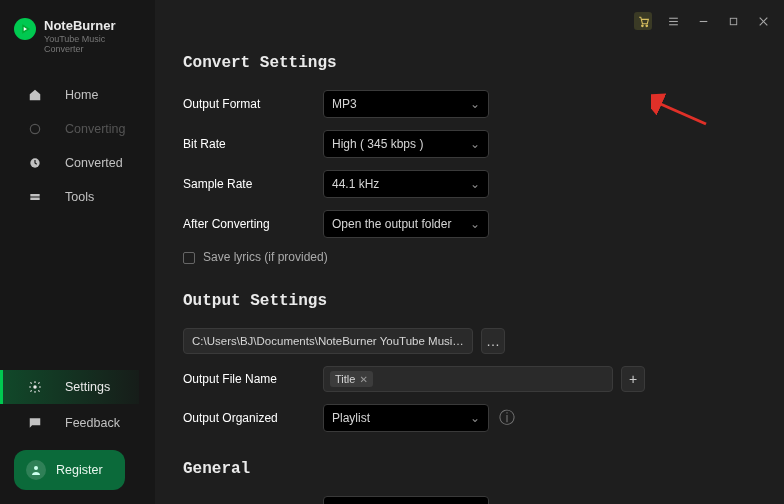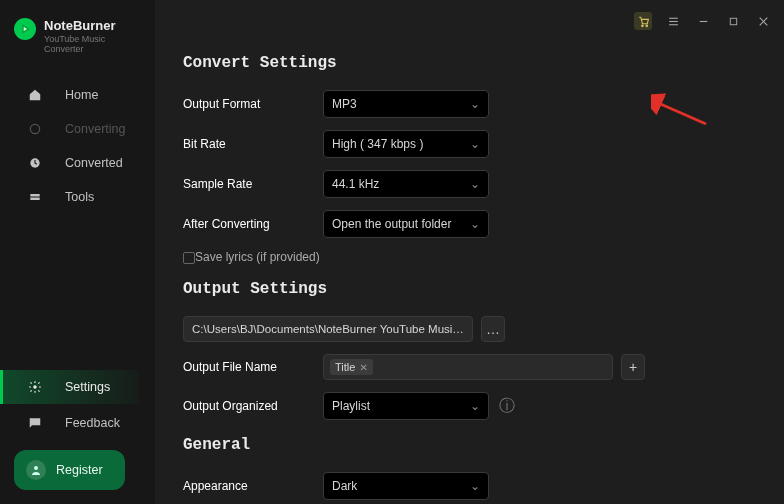--- a/index.html
+++ b/index.html
@@ -18,32 +18,32 @@
 .nav-item .icon { width: 16px; height: 16px; display: flex; align-items: center; justify-content: center; color: inherit; flex: none; }
 .sidebar-bottom { position: absolute; left: 0; right: 16px; bottom: 0; padding: 0 0 14px 0; }
 .register-btn { margin: 10px 14px 0 14px; background: #0b6a3a; color: #e8f6ee; display: flex; align-items: center; gap: 10px; padding: 10px 12px; border-radius: 12px; font-size: 12.5px; cursor: pointer; }
 .register-btn .avatar { width: 20px; height: 20px; border-radius: 50%; background: rgba(255,255,255,0.15); display: flex; align-items: center; justify-content: center; }
 .main { flex: 1; background: #1e1e1e; position: relative; overflow: hidden; }
 .window-ctrl { position: absolute; top: 12px; right: 12px; display: flex; align-items: center; gap: 12px; color: #aaa; }
 .wc-btn { width: 18px; height: 18px; display: flex; align-items: center; justify-content: center; cursor: pointer; }
 .wc-cart { background: #3a3a25; border-radius: 3px; padding: 2px; }
 .content { padding: 54px 32px 0 28px; height: 100%; overflow: hidden; }
 h2.section { color: #eaeaea; font-size: 16px; font-weight: 700; margin-bottom: 18px; font-family: Liberation Mono, monospace; }
-h2.section.mt { margin-top: 16px; }
+h2.section.mt { margin-top: 28px; }
 .row { display: flex; align-items: center; margin-bottom: 12px; }
 .row .label { width: 140px; font-size: 12px; color: #ffffff; }
 .select { width: 166px; background: #000000; border: 1px solid #3a3a3a; border-radius: 4px; color: #d6d6d6; font-size: 12px; padding: 6px 8px; display: flex; align-items: center; justify-content: space-between; cursor: pointer; }
 .select .chev { color: #888; }
 .output-path { width: 290px; background: #2a2a2a; border: 1px solid #3a3a3a; border-radius: 4px; color: #d6d6d6; font-size: 11.5px; padding: 6px 8px; white-space: nowrap; overflow: hidden; text-overflow: ellipsis; }
 .mini-btn { width: 24px; height: 26px; margin-left: 8px; background: #2a2a2a; border: 1px solid #3a3a3a; border-radius: 4px; color: #ccc; display: flex; align-items: center; justify-content: center; font-size: 14px; cursor: pointer; }
 .info-dot { margin-left: 10px; color: #777; }
 .tag-input { width: 290px; background: #2a2a2a; border: 1px solid #3a3a3a; border-radius: 4px; padding: 4px 6px; display: flex; align-items: center; gap: 4px; }
 .tag { background: #3c3c3c; border-radius: 3px; color: #d6d6d6; font-size: 11px; padding: 2px 5px; display: flex; align-items: center; gap: 4px; }
 .tag .x { color: #999; font-size: 10px; cursor: pointer; }
-.checkbox-row { display: flex; align-items: flex-end; margin-top: 4px; margin-bottom: 8px; margin-left: 0; }
+.checkbox-row { display: flex; align-items: flex-end; gap: 8px; margin-top: 4px; margin-bottom: 8px; margin-left: 0; }
 .cb { width: 12px; height: 12px; border: 1px solid #666; border-radius: 2px; cursor: pointer; }
 .cb-label { font-size: 12px; color: #aaa; }
 .arrow-annot { position: absolute; left: 496px; top: 92px; pointer-events: none; }
 </style>
 </head>
 <body>
 
 <div class="app">
 
   <aside class="sidebar">
@@ -165,21 +165,21 @@
       <div class="row">
         <div class="label">Output Format</div>
         <div class="select">
           <span>MP3</span>
           <span class="chev">⌄</span>
         </div>
       </div>
       <div class="row">
         <div class="label">Bit Rate</div>
         <div class="select">
-          <span>High ( 347 kbps )</span>
+          <span>High ( 345 kbps )</span>
           <span class="chev">⌄</span>
         </div>
       </div>
       <div class="row">
         <div class="label">Sample Rate</div>
         <div class="select">
           <span>44.1 kHz</span>
           <span class="chev">⌄</span>
         </div>
       </div>

